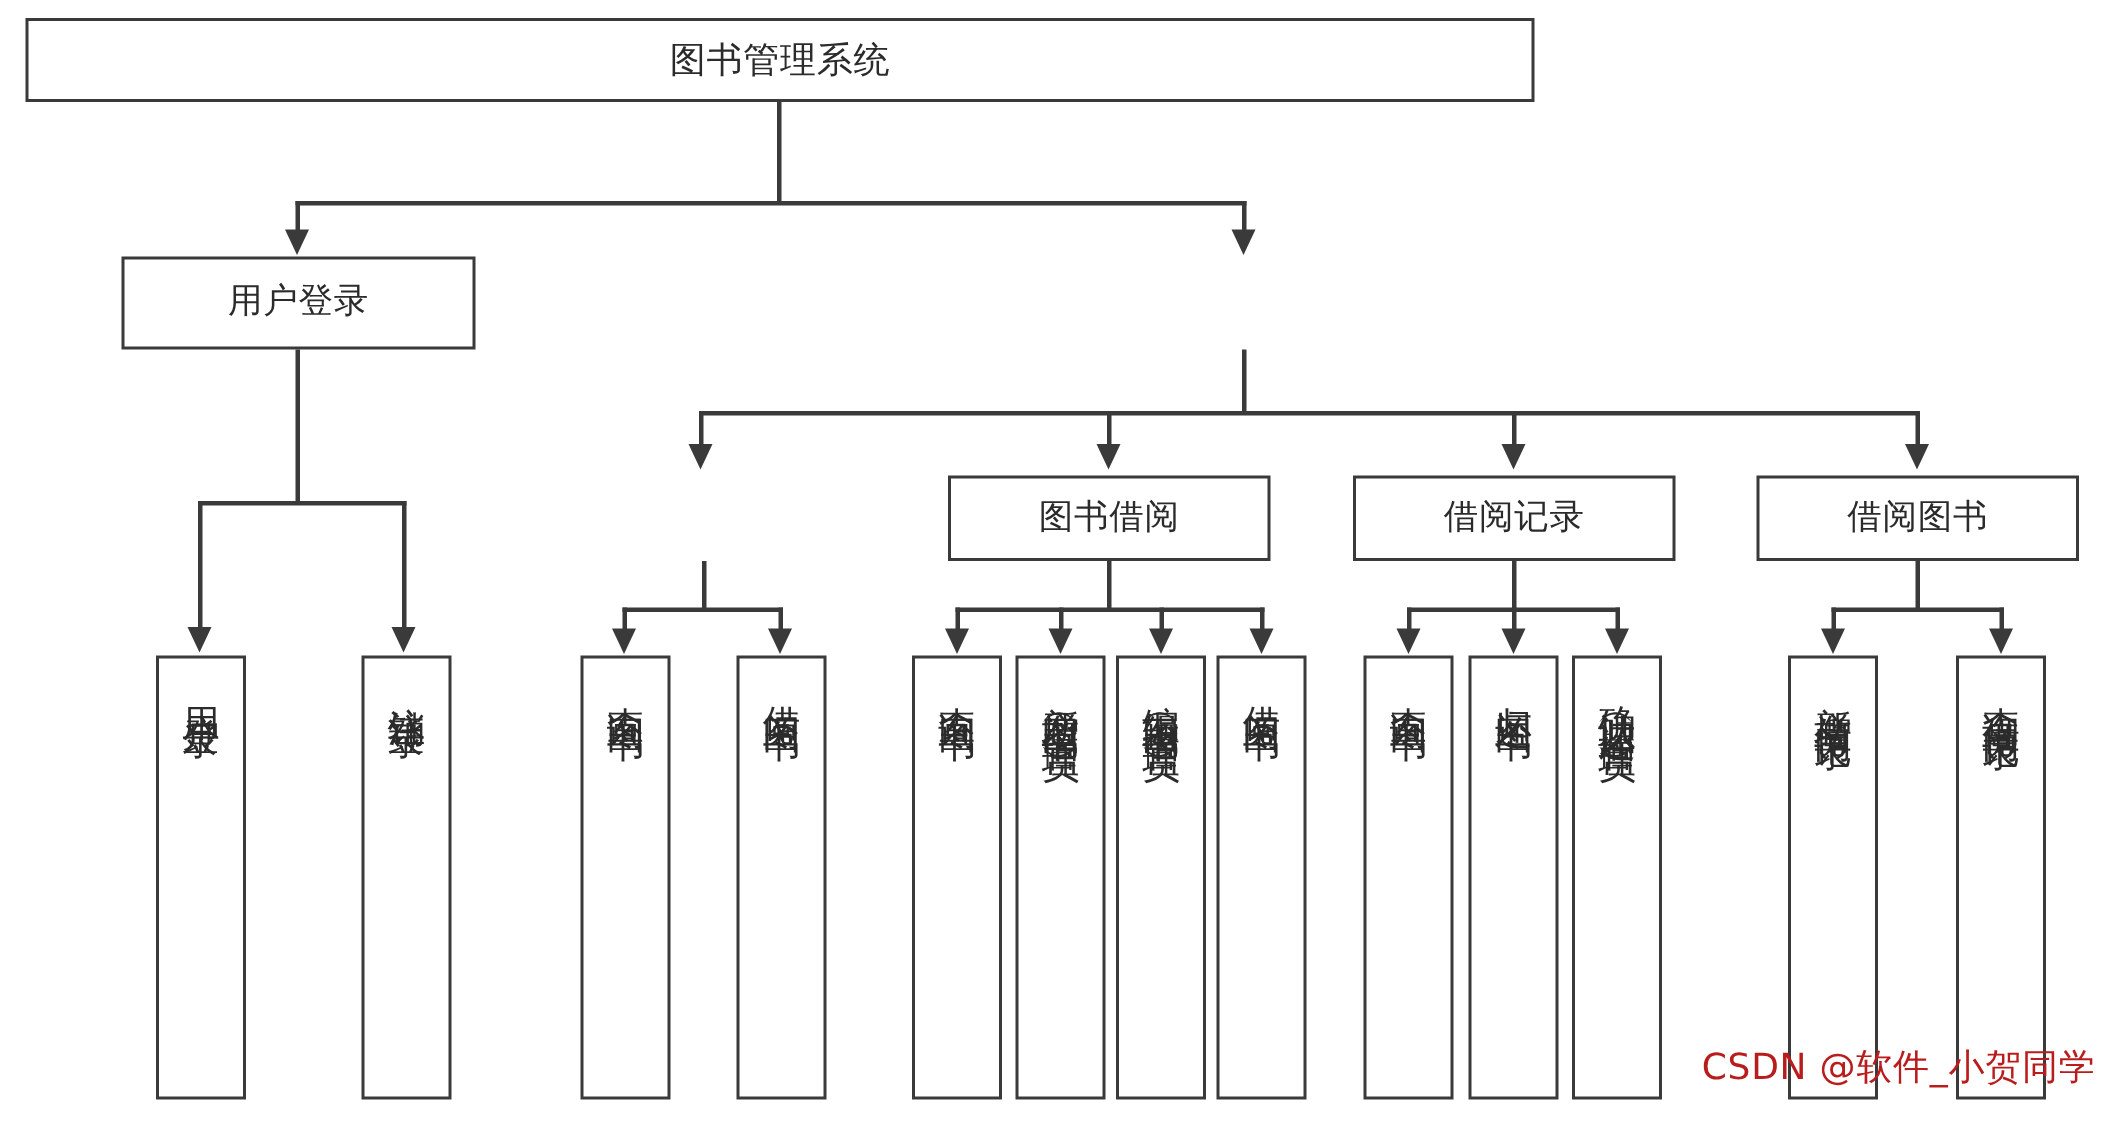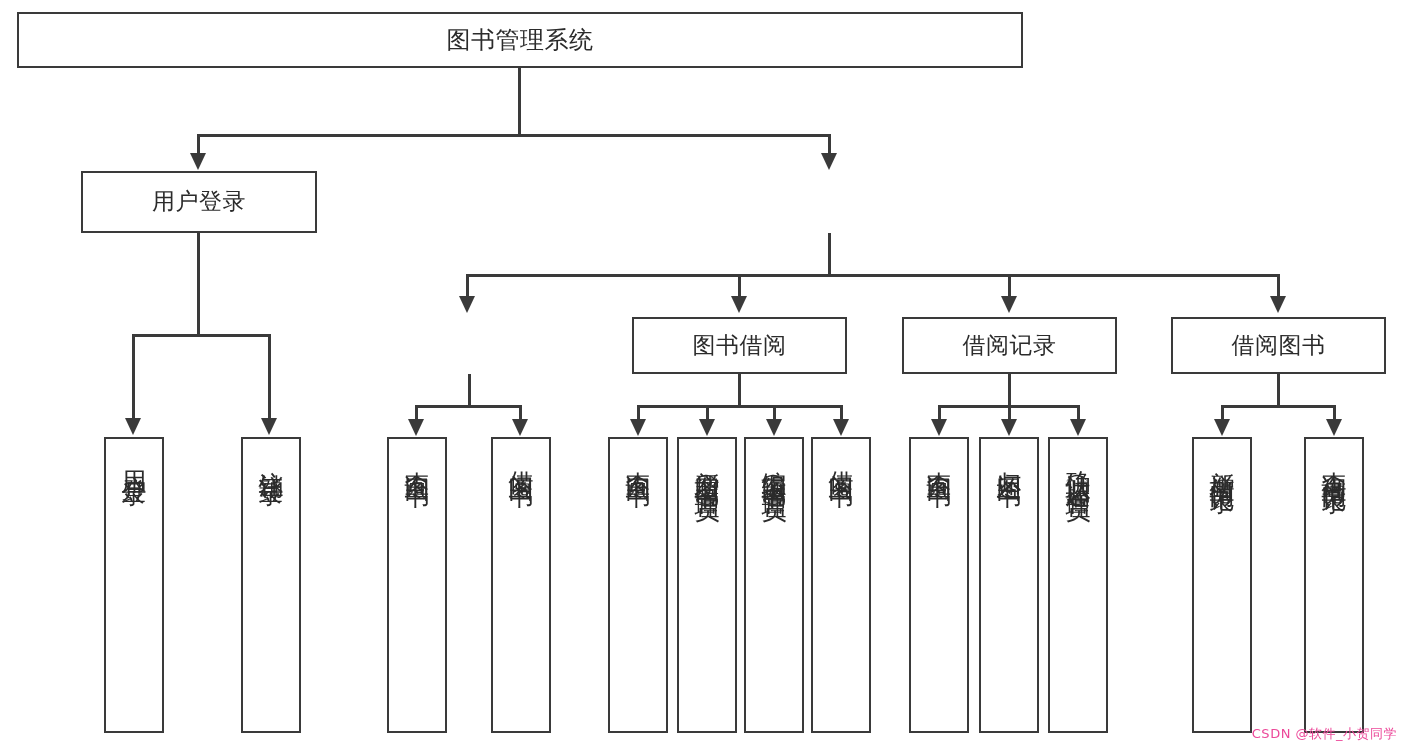--- a/index.html
+++ b/index.html
@@ -61,23 +61,23 @@
     position:absolute;
     width:0;height:0;
     border-left:8px solid transparent;
     border-right:8px solid transparent;
     border-top:17px solid #3a3a3a;
   }
   
   #watermark{
     position:absolute;
     right:8px;
-    bottom:4px;
-    font-size:13px;
-    color:#ec4899;
+    bottom:20px;
+    font-size:24px;
+    color:#b91c1c;
     white-space:nowrap;
     letter-spacing:0.5px;
     pointer-events:none;
   }
 </style>
 </head>
 <body>
 
 <div id="stage">
 

